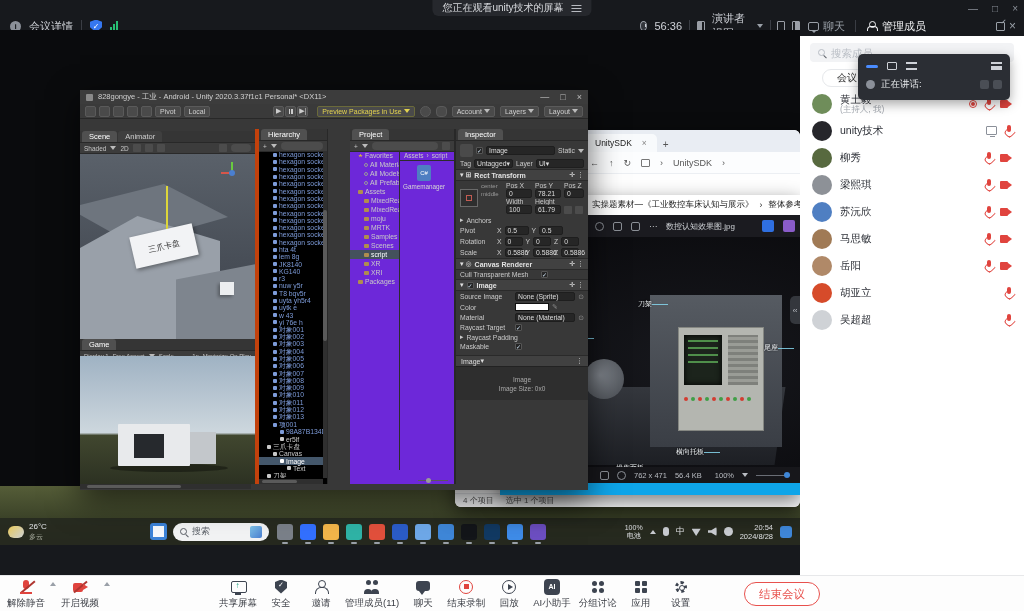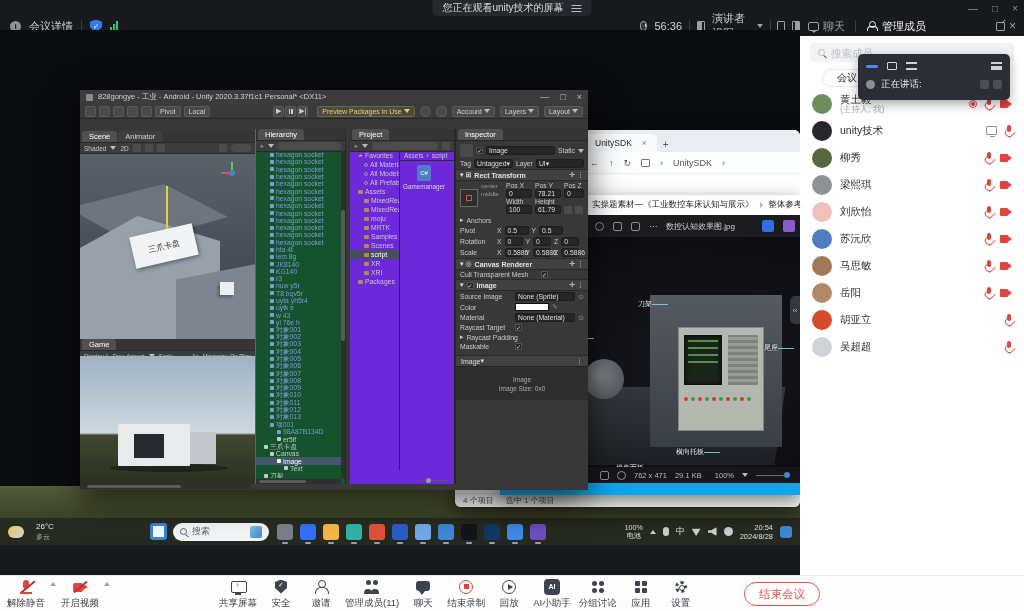--- a/index.html
+++ b/index.html
@@ -39,21 +39,21 @@
 .pb{width:2px;height:8px;background:#e6e7ea;margin:0 1px;display:inline-block}
 .sq{width:7px;height:7px;background:#e6e7ea;display:inline-block}
 
 
 .screen{top:30px;left:0;width:800px;height:515px;background:#0a0b0d;overflow:hidden}
 .wallpaper{position:absolute;left:0;top:456px;width:800px;height:59px;
   background:linear-gradient(180deg,#555d38 0%,#3b4228 55%,#262b1a 100%)}
 
 
 .taskbar{position:absolute;left:0;top:488px;width:800px;height:27px;background:rgba(38,41,32,.92);display:flex;align-items:center}
-.weather{display:flex;align-items:center;gap:12px;padding-left:8px;width:150px}
+.weather{display:flex;align-items:center;gap:5px;padding-left:8px;width:150px}
 .wicon{width:16px;height:12px;border-radius:6px;background:linear-gradient(135deg,#e8c95a,#cdd2d8)}
 .wtxt{font-size:8px;color:#e3e5e8;line-height:1.15}
 .wtxt .sub{color:#a9ad9f;font-size:7px}
 .tstart{width:17px;height:17px;border-radius:3px;background:#3b82d8;position:relative;margin-right:6px}
 .tstart::after{content:"";position:absolute;inset:3px;background:
   linear-gradient(#fff,#fff) left top/6px 6px no-repeat,
   linear-gradient(#fff,#fff) right top/6px 6px no-repeat,
   linear-gradient(#fff,#fff) left bottom/6px 6px no-repeat,
   linear-gradient(#fff,#fff) right bottom/6px 6px no-repeat;opacity:.95}
 .tsearch{width:96px;height:18px;background:#f2f3f4;border-radius:9px;display:flex;align-items:center;gap:5px;padding:0 7px;color:#5a5f66;font-size:9px;margin-right:8px}
@@ -138,21 +138,21 @@
 .gizmo .gx{position:absolute;left:2px;top:12px;width:12px;height:2px;background:#d6564a}
 .gizmo .gdot{position:absolute;left:10px;top:10px;width:6px;height:6px;border-radius:50%;background:#4a7fd0}
 
 .game-vp{position:absolute;left:0;top:266px;width:175px;height:128px;overflow:hidden;
   background:linear-gradient(180deg,#9fb2c3 0%,#ccd6dd 58%,#ccd6dd 60%,#41472f 62%,#2c3122 100%)}
 .gm-box{position:absolute;left:38px;top:68px;width:72px;height:42px;background:#e8eaec;border-radius:1px}
 .gm-in{position:absolute;left:54px;top:78px;width:30px;height:24px;background:#26292d}
 .gm-side{position:absolute;left:110px;top:76px;width:26px;height:32px;background:#c3c7cb}
 .gm-sh{position:absolute;left:30px;top:108px;width:118px;height:8px;background:rgba(0,0,0,.35);border-radius:50%}
 
-.hier{position:absolute;left:175px;top:39px;width:91px;height:355px;border-left:1px solid #c2410c;border-right:1px solid #282828;background:#14532d;overflow:hidden}
+.hier{position:absolute;left:175px;top:39px;width:73px;height:355px;border-left:4px solid #c2410c;border-right:1px solid #282828;background:#000000;overflow:hidden}
 .htree{position:absolute;left:0;top:22px;right:4px;bottom:6px;overflow:hidden}
 .hrow{height:7.3px;display:flex;align-items:center;gap:2px;font-size:6.8px;color:#c9c9c9;padding-left:14px;white-space:nowrap}
 .hrow .hic{width:4px;height:4px;border-radius:1px;background:currentColor;flex:none}
 .hrow.prefab{color:#7d9bd9}
 .hrow.d2{padding-left:21px}.hrow.d3{padding-left:28px}.hrow.d0{padding-left:8px}
 .hrow.sel{background:#44576b;color:#fff}
 .vsb{position:absolute;right:0;top:22px;width:4px;bottom:6px;background:#2f2f2f}
 .vsb::after{content:"";position:absolute;left:0;right:0;top:18%;height:40%;background:#5a5a5a;border-radius:2px}
 .hsb{position:absolute;left:0;bottom:0;height:5px;right:4px;background:#2f2f2f}
 .hsb::after{content:"";position:absolute;top:1px;bottom:1px;left:4%;width:55%;background:#5a5a5a;border-radius:2px}
@@ -470,21 +470,21 @@
 
         <span class="callout" style=";left:176px;top:210px">横向托板</span>
 
         <span class="callout" style=";left:116px;top:226px">操作面板</span>
 
     </div>
     <div class="ph-foot">
       <span class="ph-ic"></span>
       <span class="ph-ic" style="border-radius:50%"></span>
       <span>762 x 471</span>
-      <span>29.1 KB</span>
+      <span>56.4 KB</span>
       <span style="margin-left:auto">100%</span>
       <span class="dcaret" style="border-top-color:#b9bcc2"></span>
       <span class="ph-slider" style="margin-right:10px"></span>
     </div>
   </div>
 
   <div class="abs unity">
     <div class="u-title">
       <span class="u-cube"></span>
       <span>828gongye - 工业 - Android - Unity 2020.3.37f1c1 Personal* &lt;DX11&gt;</span>
@@ -1144,32 +1144,20 @@
             <span class="mname">梁熙琪</span>
             <span class="msub"></span>
           </span>
           <span class="mright">
 
             <span class="badge micb mic1"></span>
             <span class="badge camb cam1"></span>
           </span>
         </div>
 
-        <div class="mrow b-mic b-cam">
-          <span class="mava" style=";background:#eec2bb"></span>
-          <span class="mtxt">
-            <span class="mname">刘欣怡</span>
-            <span class="msub"></span>
-          </span>
-          <span class="mright">
-
-            <span class="badge micb mic1"></span>
-            <span class="badge camb cam1"></span>
-          </span>
-        </div>
 
         <div class="mrow b-mic b-cam">
           <span class="mava" style=";background:#4f7fc2"></span>
           <span class="mtxt">
             <span class="mname">苏沅欣</span>
             <span class="msub"></span>
           </span>
           <span class="mright">
 
             <span class="badge micb mic1"></span>

